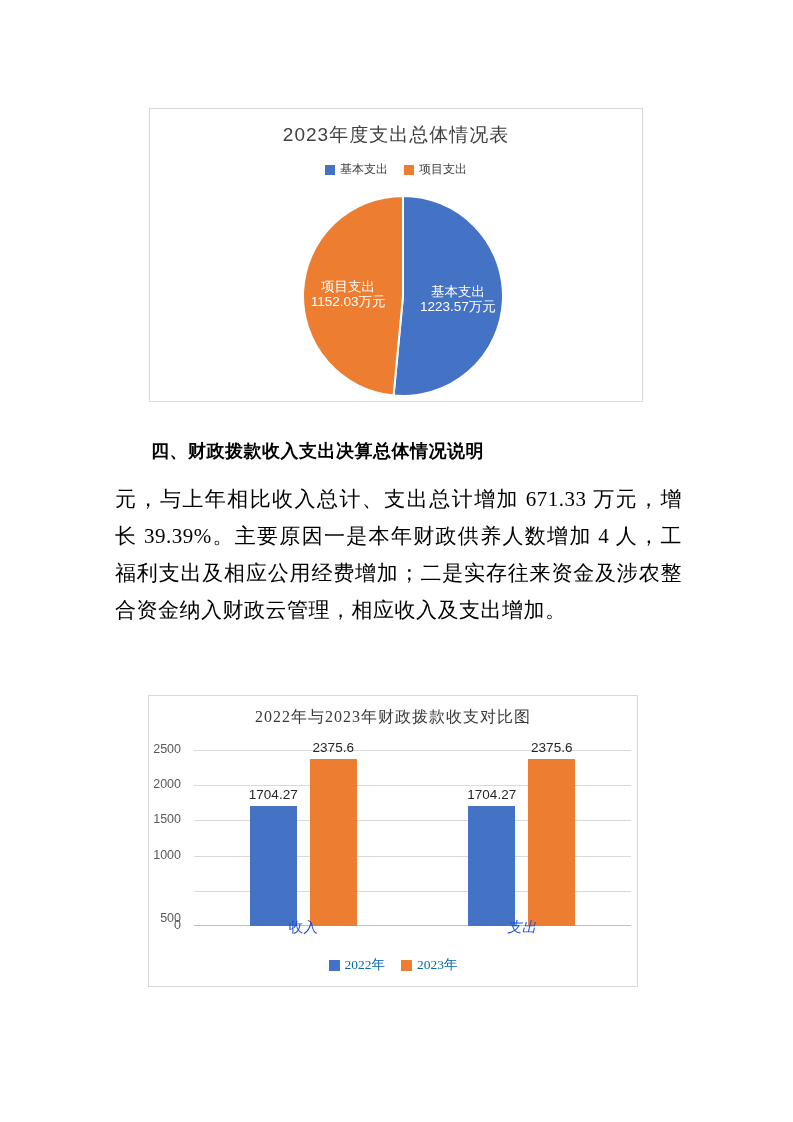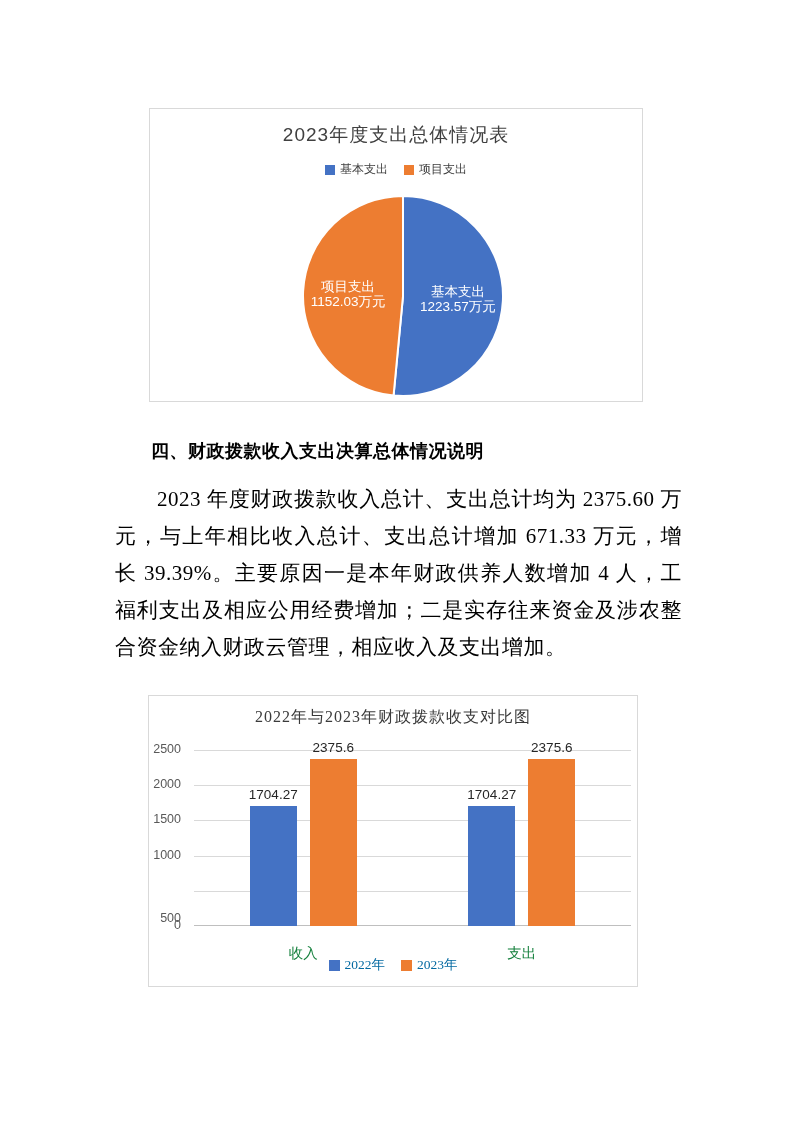--- a/index.html
+++ b/index.html
@@ -44,21 +44,21 @@
   .paragraph-line.last { text-align-last:left; }
 
   
   .bar-yaxis { position:absolute; left:0; top:54px; width:40px; height:176px; }
   .y-tick { position:absolute; right:8px; font-family:"Liberation Sans","DejaVu Sans",sans-serif; font-size:12.5px; color:#595959; white-space:nowrap; }
   .bar-area { position:absolute; left:45px; top:54px; width:437px; height:176px; }
   .gridline { position:absolute; left:0; width:100%; height:1px; background:#d9d9d9; }
   .gridline.axis { background:#bfbfbf; }
   .bar { position:absolute; bottom:0; }
   .bar-value-label { position:absolute; transform:translateX(-50%); font-family:"Liberation Sans","DejaVu Sans",sans-serif; font-size:13.5px; color:#262626; white-space:nowrap; }
-  .x-category-label { position:absolute; top:248px; transform:translateX(-50%); font-size:14.5px; color:#15803d; white-space:nowrap; }
+  .x-category-label { position:absolute; top:222px; transform:translateX(-50%); font-size:14.5px; color:#1d4ed8; white-space:nowrap; }
 </style>
 </head>
 <body>
 
 <div class="page">
 
   <section class="chart-box pie-box">
     <div class="chart-title pie-title">2023年度支出总体情况表</div>
     <div class="legend pie-legend">
         <span class="legend-item">
@@ -74,21 +74,20 @@
         <path d="M102,103 L102,3 A100,100 0 1 1 92.55335849975042,202.55280490456187 Z" fill="#4472C4" stroke="#ffffff" stroke-width="2"></path>
         <text class="pie-label" x="156.9384762637398" y="105.60073563025952"><tspan x="156.9384762637398" dy="-0.20000000000000007em">基本支出</tspan><tspan x="156.9384762637398" dy="1.1em">1223.57万元</tspan></text>
         <path d="M102,103 L92.55335849975042,202.55280490456187 A100,100 0 0 1 101.99999999999999,3 Z" fill="#ED7D31" stroke="#ffffff" stroke-width="2"></path>
         <text class="pie-label" x="47.06152373626021" y="100.3992643697405"><tspan x="47.06152373626021" dy="-0.20000000000000007em">项目支出</tspan><tspan x="47.06152373626021" dy="1.1em">1152.03万元</tspan></text>
       </svg>
   </section>
 
   <h2 class="section-heading">四、财政拨款收入支出决算总体情况说明</h2>
 
   <div class="body-paragraph">
-    <div class="paragraph-line first">2023 年度财政拨款收入总计、支出总计均为 2375.60 万</div>
     <div class="paragraph-line">元，与上年相比收入总计、支出总计增加 671.33 万元，增</div>
     <div class="paragraph-line">长 39.39%。主要原因一是本年财政供养人数增加 4 人，工资</div>
     <div class="paragraph-line">福利支出及相应公用经费增加；二是实存往来资金及涉农整</div>
     <div class="paragraph-line last">合资金纳入财政云管理，相应收入及支出增加。</div>
   </div>
 
   <section class="chart-box bar-box">
     <div class="chart-title bar-title">2022年与2023年财政拨款收支对比图</div>
     <div class="bar-yaxis">
         <div class="y-tick" style="top: 168px;">0</div>
@@ -118,16 +117,16 @@
         <span class="legend-item">
           <span class="swatch" style="background: rgb(68, 114, 196); width: 11px; height: 11px;"></span>
           <span>2022年</span>
         </span>
         <span class="legend-item">
           <span class="swatch" style="background: rgb(237, 125, 49); width: 11px; height: 11px;"></span>
           <span>2023年</span>
         </span>
       </div>
   <div class="x-category-label" style="left: 154.25px;">收入</div>
-      <div class="x-category-label" style="left: 372.75px;">支出</div>
+      <div class="x-category-label" style="left: 372.75px; font-style: italic;">支出</div>
     </section>
 
 </div>
 
 </body></html>

